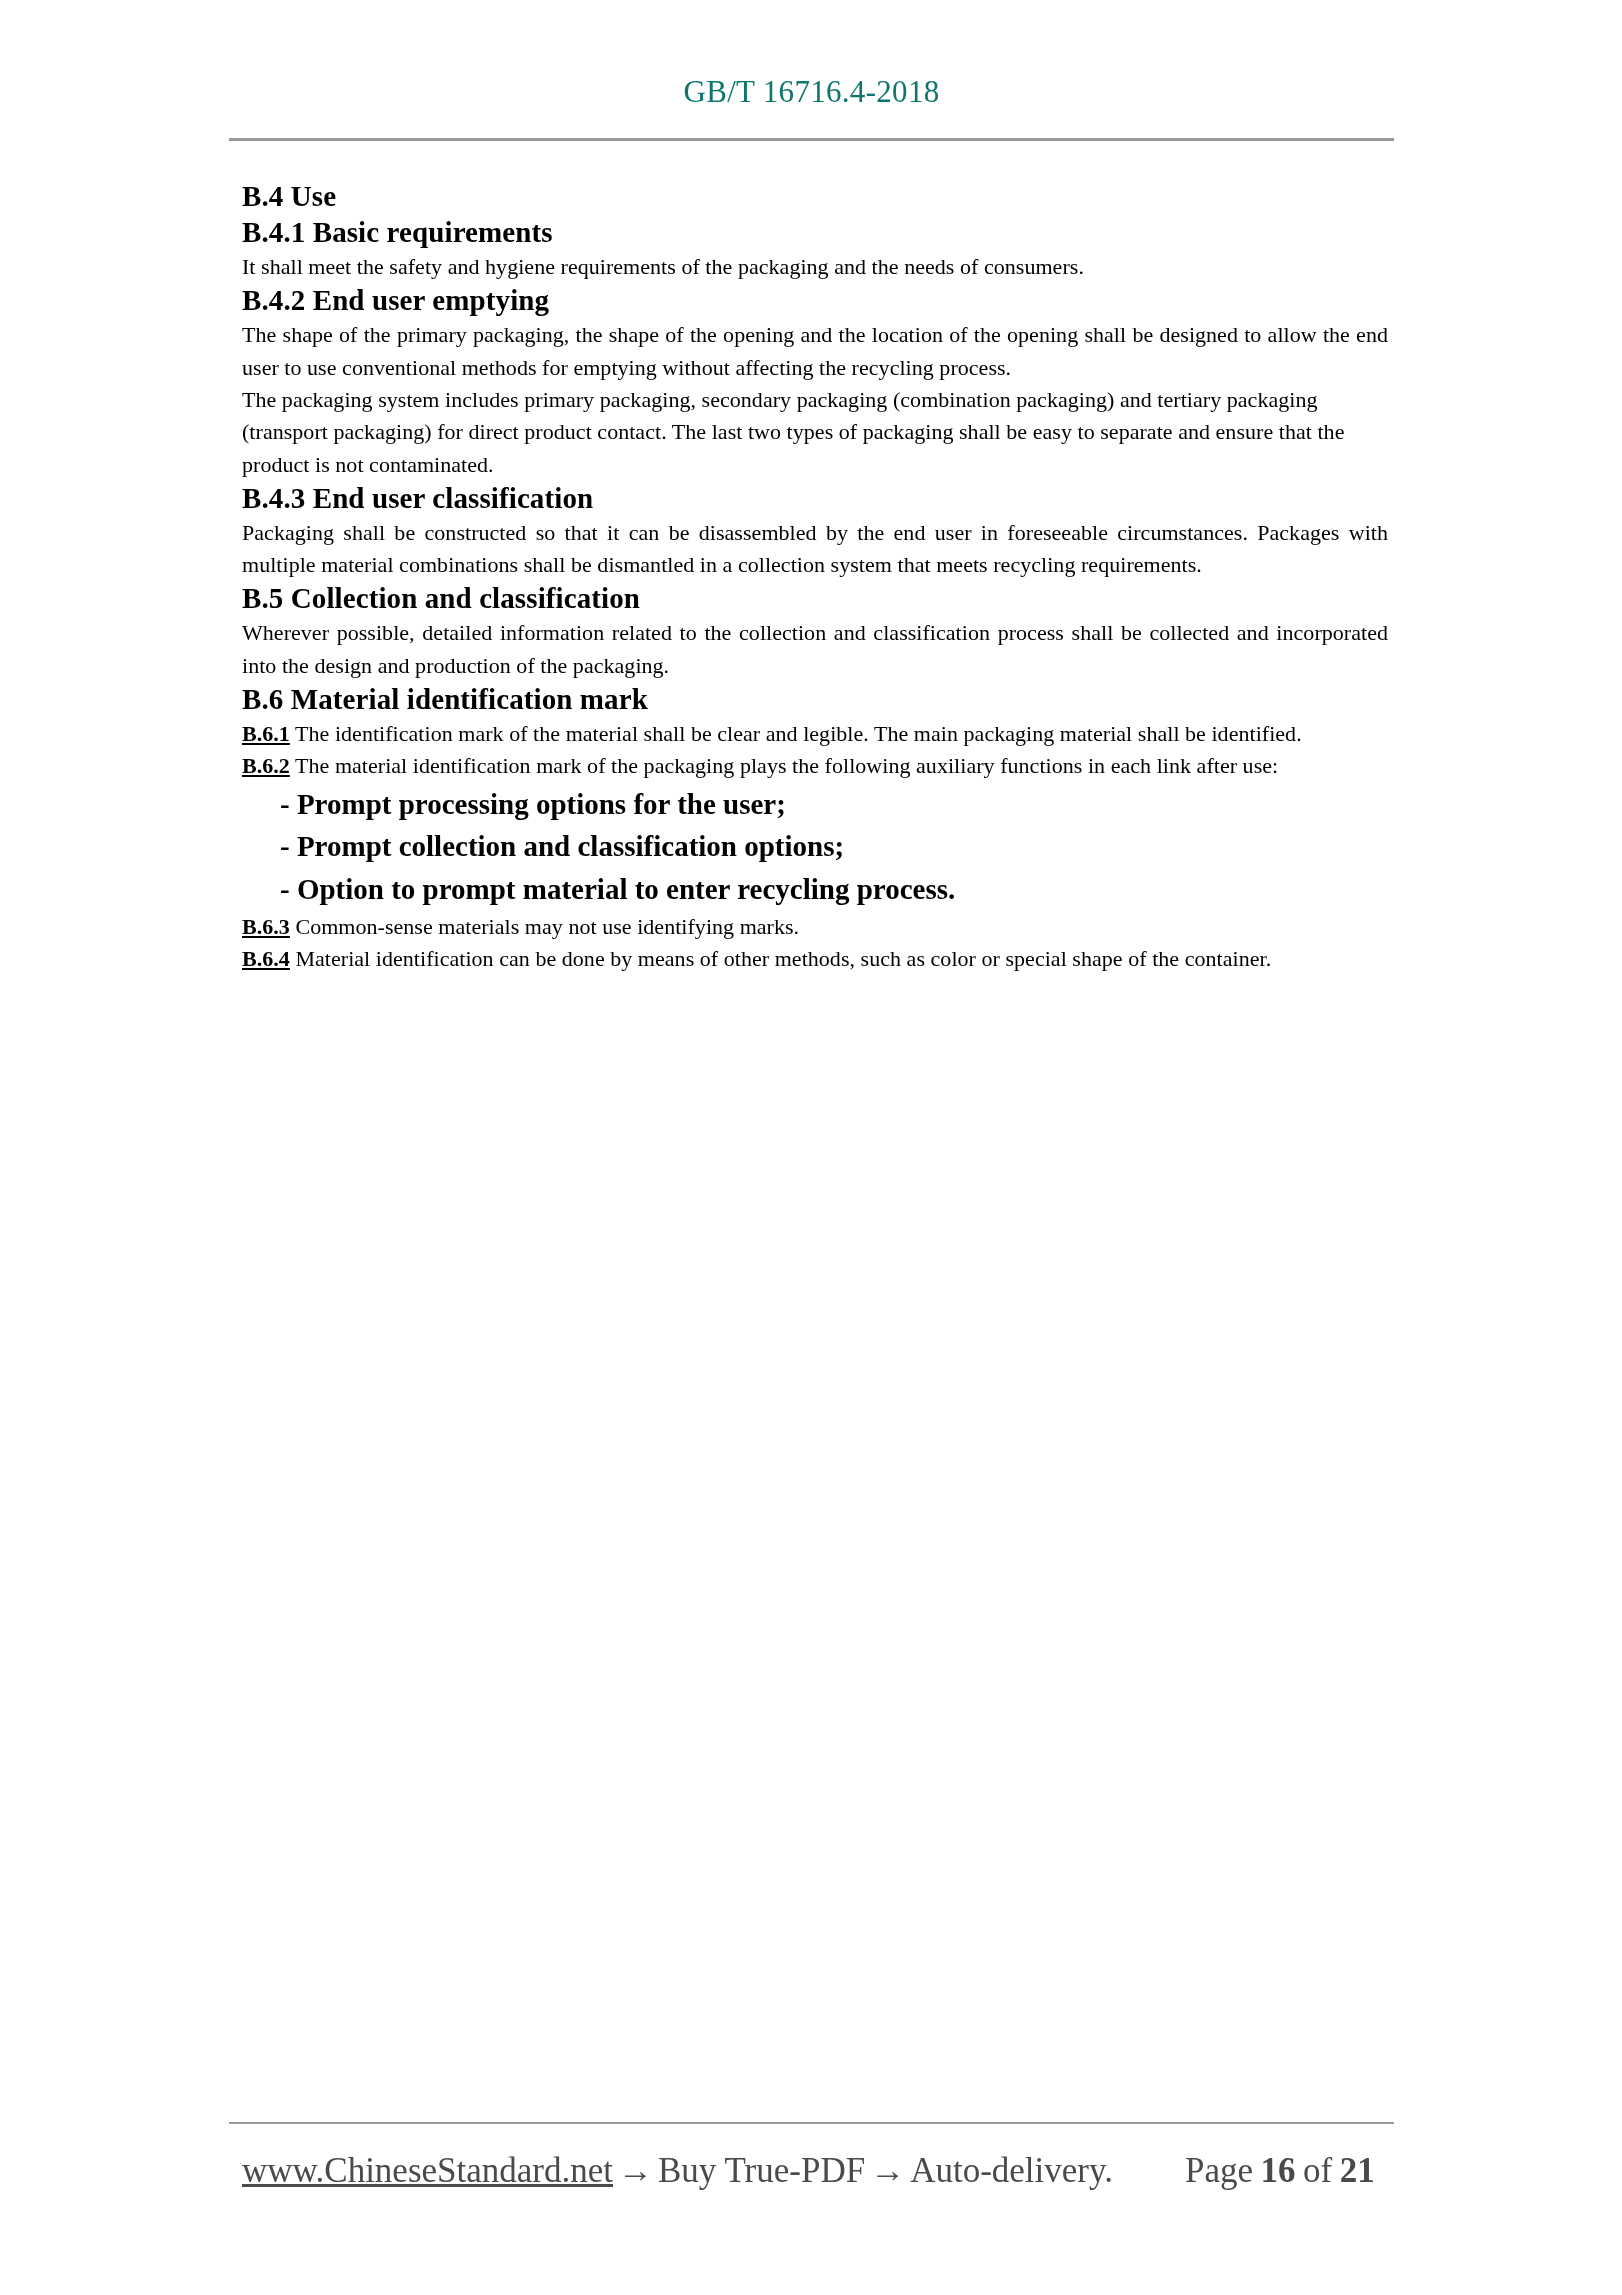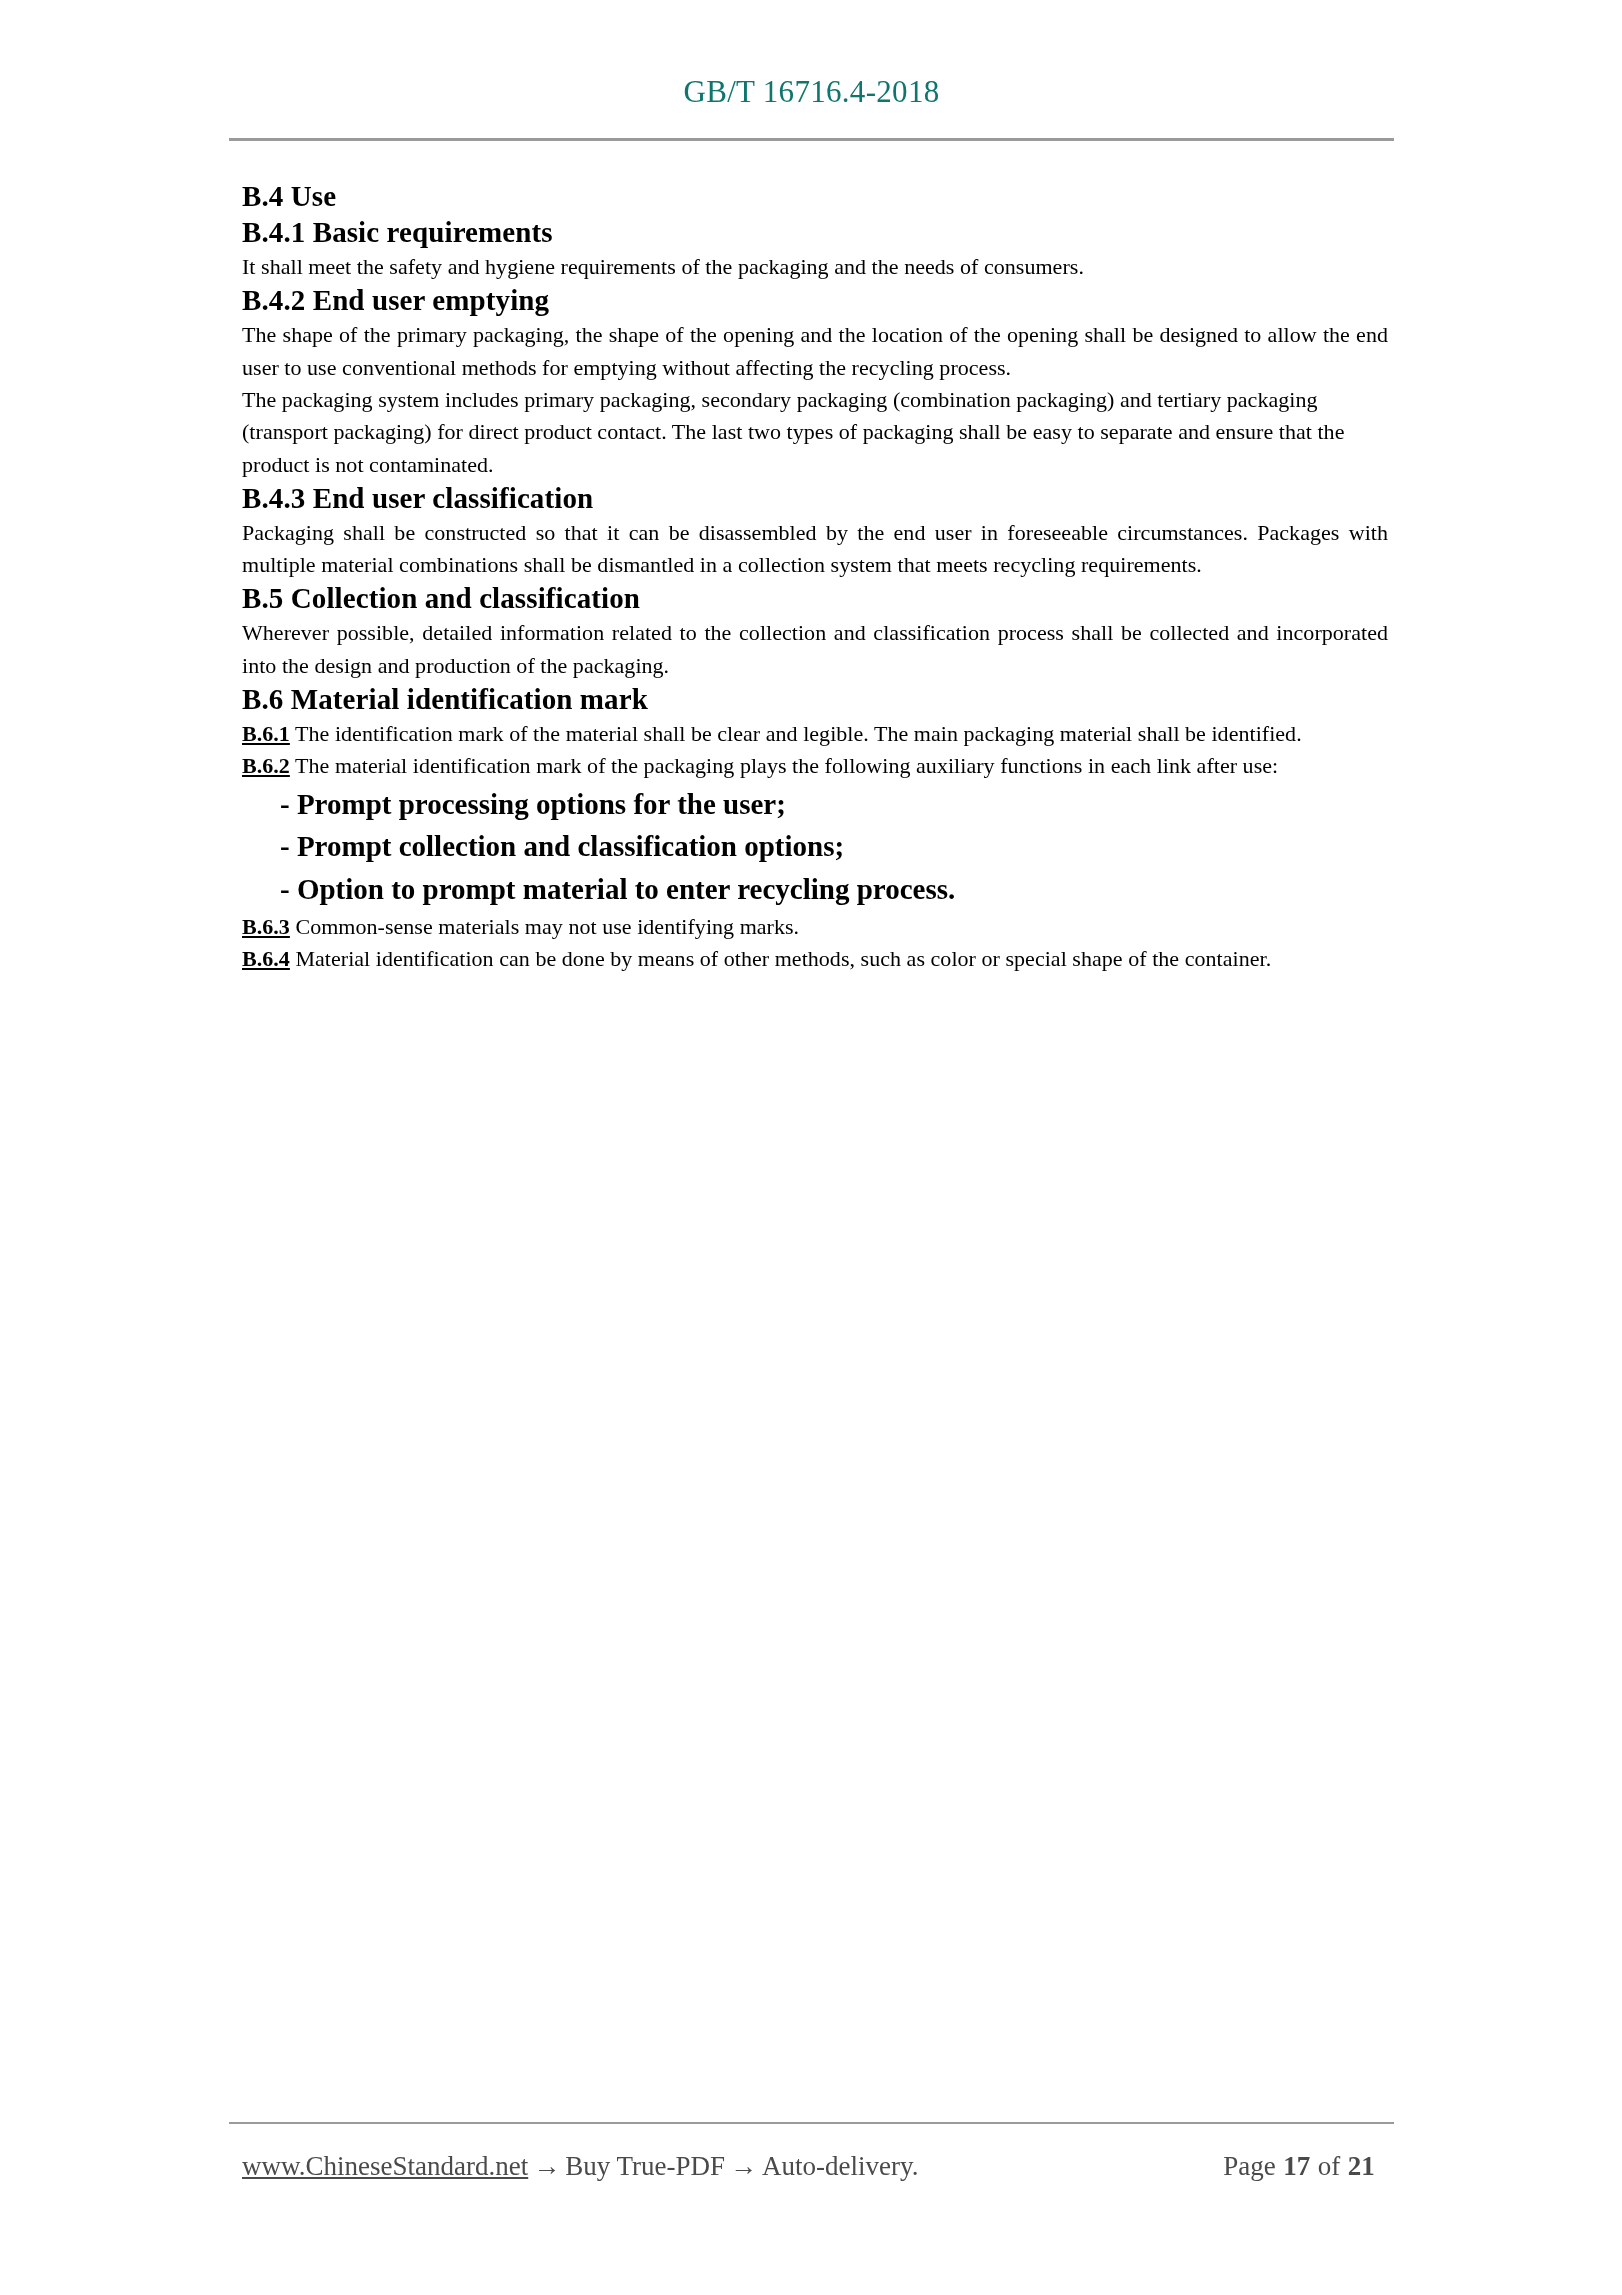--- a/index.html
+++ b/index.html
@@ -107,21 +107,21 @@
     left: 229px;
     width: 1165px;
     height: 1.7px;
     background: #9a9a9a;
   }
   .page-footer {
     position: absolute;
     top: 2150px;
     left: 242px;
     width: 1146px;
-    font-size: 27px;
+    font-size: 35px;
     color: #4a4a4a;
     line-height: 1.2;
     display: flex;
     align-items: baseline;
     justify-content: space-between;
   }
   .footer-left {
     white-space: nowrap;
   }
   .footer-link {
@@ -203,18 +203,18 @@
 
   </div>
 
   <div class="footer-rule"></div>
 
   <div class="page-footer">
     <div class="footer-left">
       <a class="footer-link" href="#">www.ChineseStandard.net</a><span class="arrow-icon">→</span><span>Buy True-PDF</span><span class="arrow-icon">→</span><span>Auto-delivery.</span>
     </div>
     <div class="footer-right">
-      <span class="word">Page</span><span class="num">17</span><span class="word">of</span><span class="num">21</span>
+      <span class="word">Page</span><span class="num">16</span><span class="word">of</span><span class="num">21</span>
     </div>
   </div>
 
 </div>
 
 
 </body></html>

